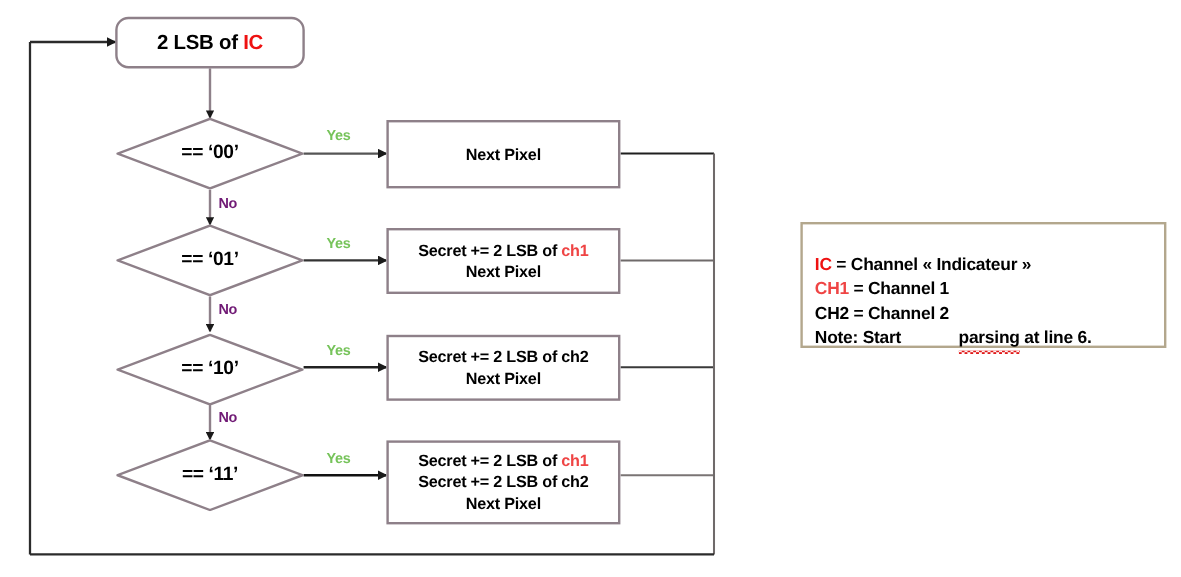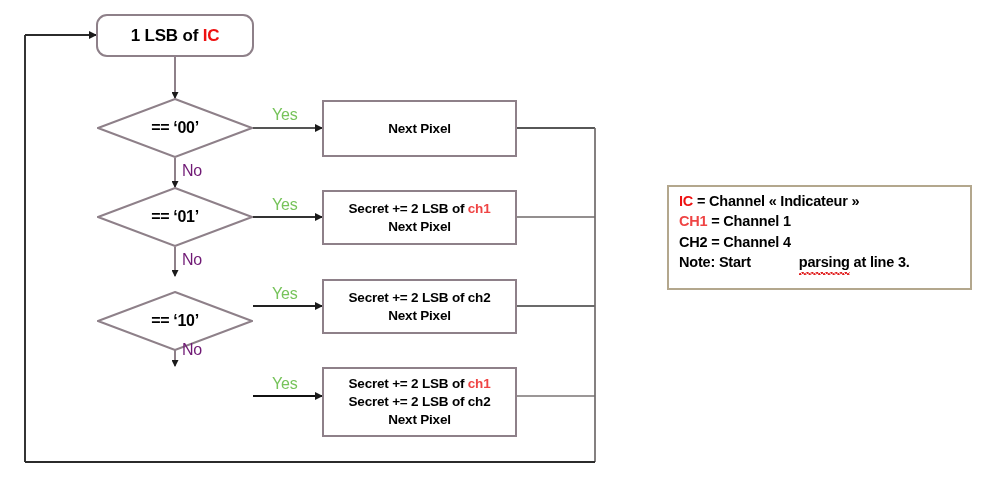--- a/index.html
+++ b/index.html
@@ -67,35 +67,35 @@
     align-items: center;
     justify-content: center;
     font-weight: bold;
     font-size: 16px;
     color: #000000;
     letter-spacing: -0.3px;
   }
   
   .elabel {
     position: absolute;
-    font-weight: normal;
-    font-size: 16px;
+    font-weight: bold;
+    font-size: 12px;
     letter-spacing: -0.2px;
     white-space: nowrap;
   }
   .yes-label { color: #76c35a; }
   .no-label  { color: #701a75; }
 
   
   .legend-box {
     position: absolute;
     box-sizing: border-box;
     border: 2px solid #b3a78d;
     background: #ffffff;
-    padding: 4px 10px 7px 10px;
+    padding: 24px 10px 7px 10px;
     font-weight: bold;
     font-size: 14.5px;
     line-height: 1.40;
     color: #000000;
     letter-spacing: -0.2px;
   }
   .legend-line { white-space: nowrap; }
 
   
   .c-red   { color: #ee1111; }
@@ -155,21 +155,21 @@
     <path d="M517,396 L595,396" stroke="#7a7474" stroke-width="1.7" fill="none"></path>
 
     <path d="M595,128 L595,462" stroke="#6f6a6a" stroke-width="1.7" fill="none"></path>
     <path d="M595,462 L25,462" stroke="#2b2b2b" stroke-width="1.9" fill="none"></path>
     <path d="M25,462 L25,35" stroke="#2b2b2b" stroke-width="1.9" fill="none"></path>
     <path d="M25,35 L96,35" stroke="#2b2b2b" stroke-width="1.9" fill="none" marker-end="url(#ah-dark)"></path>
   </svg>
 
   <div class="node start-node" style="left:96px; top:14px; width:158px; height:43px;">
     <span>
-      <span>1 LSB of </span><span class="c-red">IC</span>
+      <span>2 LSB of </span><span class="c-red">IC</span>
     </span>
   </div>
 
   <div class="dia-wrap" style="left:97px; top:98px; width:156px; height:60px;text-align:right;">
     <svg width="156" height="60">
       <polygon points="78,1 155,30 78,59 1,30" fill="#ffffff" stroke="#8e8089" stroke-width="2"></polygon>
     </svg>
     <div class="dia-label">== ‘00’</div>
   </div>
   <div class="elabel yes-label" style="left:272px; top:106px;">Yes</div>
@@ -190,54 +190,60 @@
   <div class="elabel yes-label" style="left:272px; top:196px;">Yes</div>
   <div class="elabel no-label" style="left:182px; top:251px;">No</div>
 
   <div class="node proc-node" style="left:322px; top:190px; width:195px; height:55px;">
     <div class="ptext">
       <div><span>Secret += 2 LSB of </span><span class="c-blue">ch1</span></div>
       <div><span>Next Pixel</span></div>
     </div>
   </div>
 
-  <div class="dia-wrap" style="left:97px; top:291px; width:156px; height:60px;">
+  <div class="dia-wrap" style="left:97px; top:278px; width:156px; height:60px;">
     <svg width="156" height="60">
       <polygon points="78,1 155,30 78,59 1,30" fill="#ffffff" stroke="#8e8089" stroke-width="2"></polygon>
     </svg>
     <div class="dia-label">== ‘10’</div>
   </div>
   <div class="elabel yes-label" style="left:272px; top:285px;">Yes</div>
   <div class="elabel no-label" style="left:182px; top:341px;">No</div>
 
   <div class="node proc-node" style="left:322px; top:279px; width:195px; height:55px;">
     <div class="ptext">
       <div><span>Secret += 2 LSB of </span><span class="c-green">ch2</span></div>
       <div><span>Next Pixel</span></div>
     </div>
   </div>
 
+  <div class="dia-wrap" style="left:97px; top:366px; width:156px; height:60px;">
+    <svg width="156" height="60">
+      <polygon points="78,1 155,30 78,59 1,30" fill="#ffffff" stroke="#8e8089" stroke-width="2"></polygon>
+    </svg>
+    <div class="dia-label">== ‘11’</div>
+  </div>
   <div class="elabel yes-label" style="left:272px; top:375px;">Yes</div>
 
   <div class="node proc-node" style="left:322px; top:367px; width:195px; height:70px;">
     <div class="ptext">
       <div><span>Secret += 2 LSB of </span><span class="c-blue">ch1</span></div>
       <div><span>Secret += 2 LSB of </span><span class="c-green">ch2</span></div>
       <div><span>Next Pixel</span></div>
     </div>
   </div>
 
   <div class="legend-box" style="left:667px; top:185px; width:305px; height:105px;">
     <div class="legend-line">
       <span class="c-red">IC</span><span> = Channel « Indicateur »</span>
     </div>
     <div class="legend-line">
       <span class="c-blue">CH1</span><span> = Channel 1</span>
     </div>
     <div class="legend-line">
-      <span class="c-green">CH2</span><span> = Channel 4</span>
-    </div>
-    <div class="legend-line">
-      <span>Note: Start </span><span class="squiggle">parsing</span><span> at line 3.</span>
+      <span class="c-green">CH2</span><span> = Channel 2</span>
+    </div>
+    <div class="legend-line">
+      <span>Note: Start </span><span class="squiggle">parsing</span><span> at line 6.</span>
     </div>
   </div>
 
 </div>
 
 </body></html>

